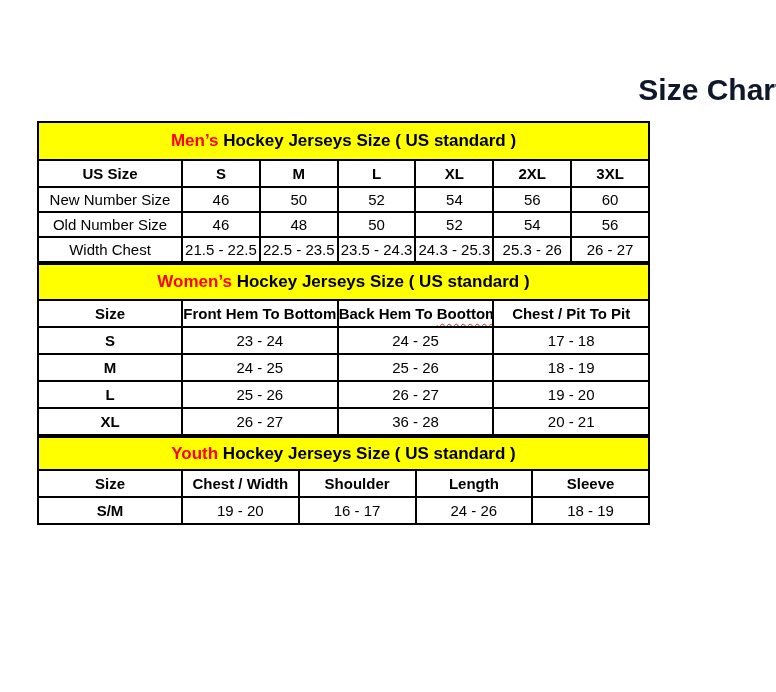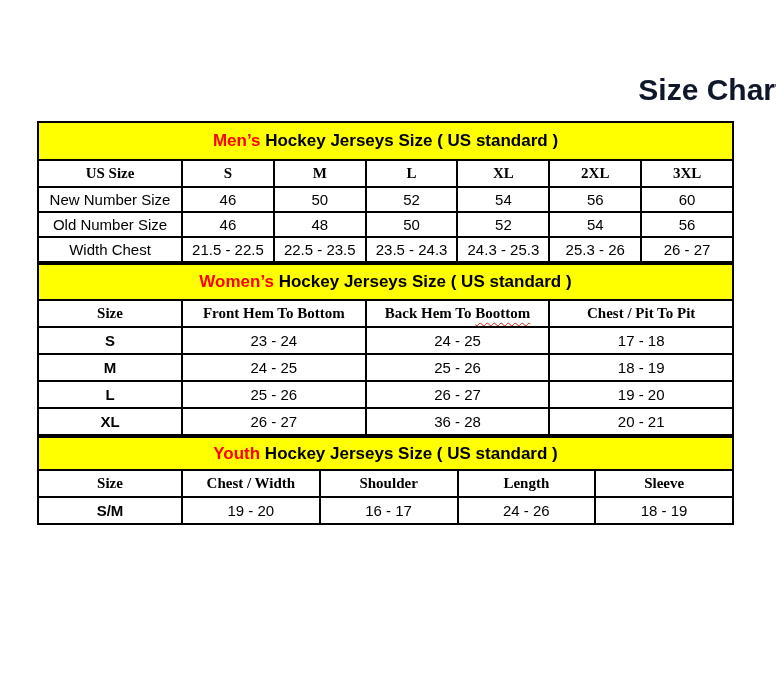--- a/index.html
+++ b/index.html
@@ -24,42 +24,42 @@
     color: #0f172a;
   }
   .chart {
     position: absolute;
     left: 37px;
     top: 121px;
     width: 697px;
   }
   table.tbl {
     border-collapse: collapse;
-    width: 697px;
+    width: 613px;
     table-layout: fixed;
   }
   .tbl th, .tbl td {
     border: 2px solid #000000;
     text-align: center;
     vertical-align: middle;
     padding: 0;
     font-size: 15px;
     overflow: hidden;
     white-space: nowrap;
   }
   .banner-row td {
     background: #FFFF00;
     height: 34px;
     font-size: 17px;
     font-weight: bold;
   }
   .mens .banner-row td { height: 36px; }
   .youth .banner-row td { height: 31px; }
   .hl { color: #FF0000; }
-  .head-row th { height: 25px; font-weight: bold; font-family: Liberation Serif, serif; }
+  .head-row th { height: 25px; font-weight: bold; }
   .data-row td { height: 23px; font-weight: normal; }
   .womens .data-row td, .youth .data-row td { height: 25px; }
   .mens .lbl { font-weight: normal; text-align: center; }
   .womens .lbl, .youth .lbl { font-weight: bold; }
   .misspelled {
     text-decoration-line: underline;
     text-decoration-style: wavy;
     text-decoration-color: #D81E05;
     text-decoration-thickness: 1px;
     text-underline-offset: 4px;

